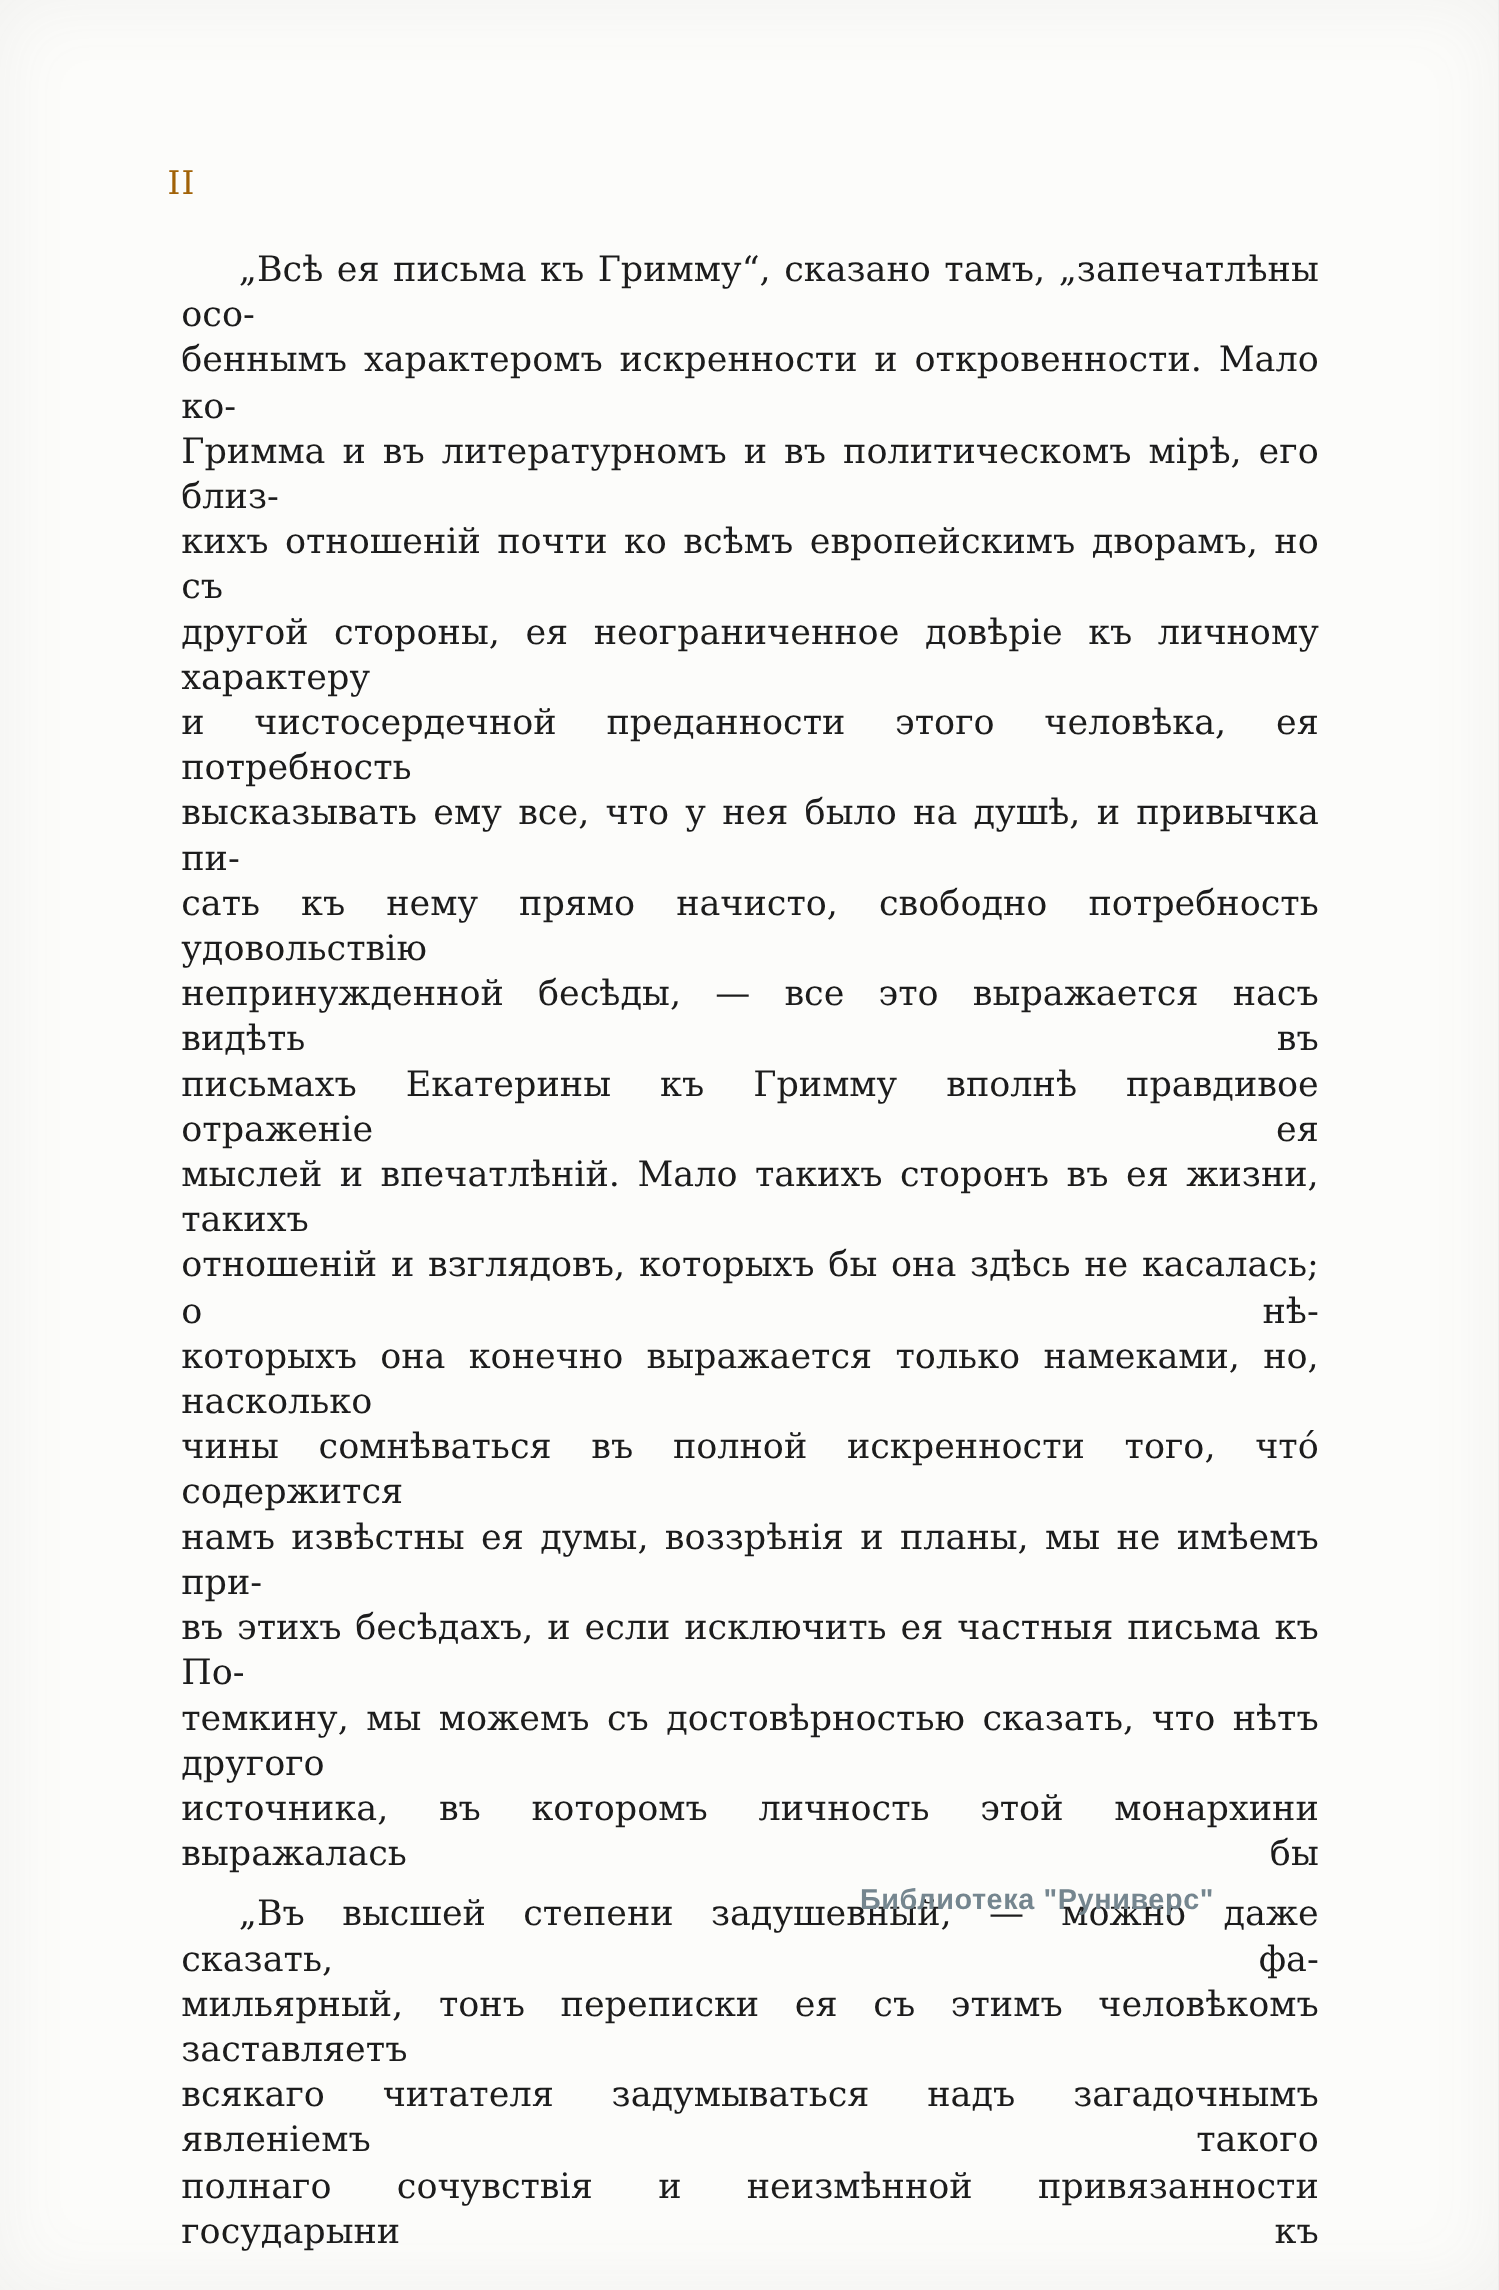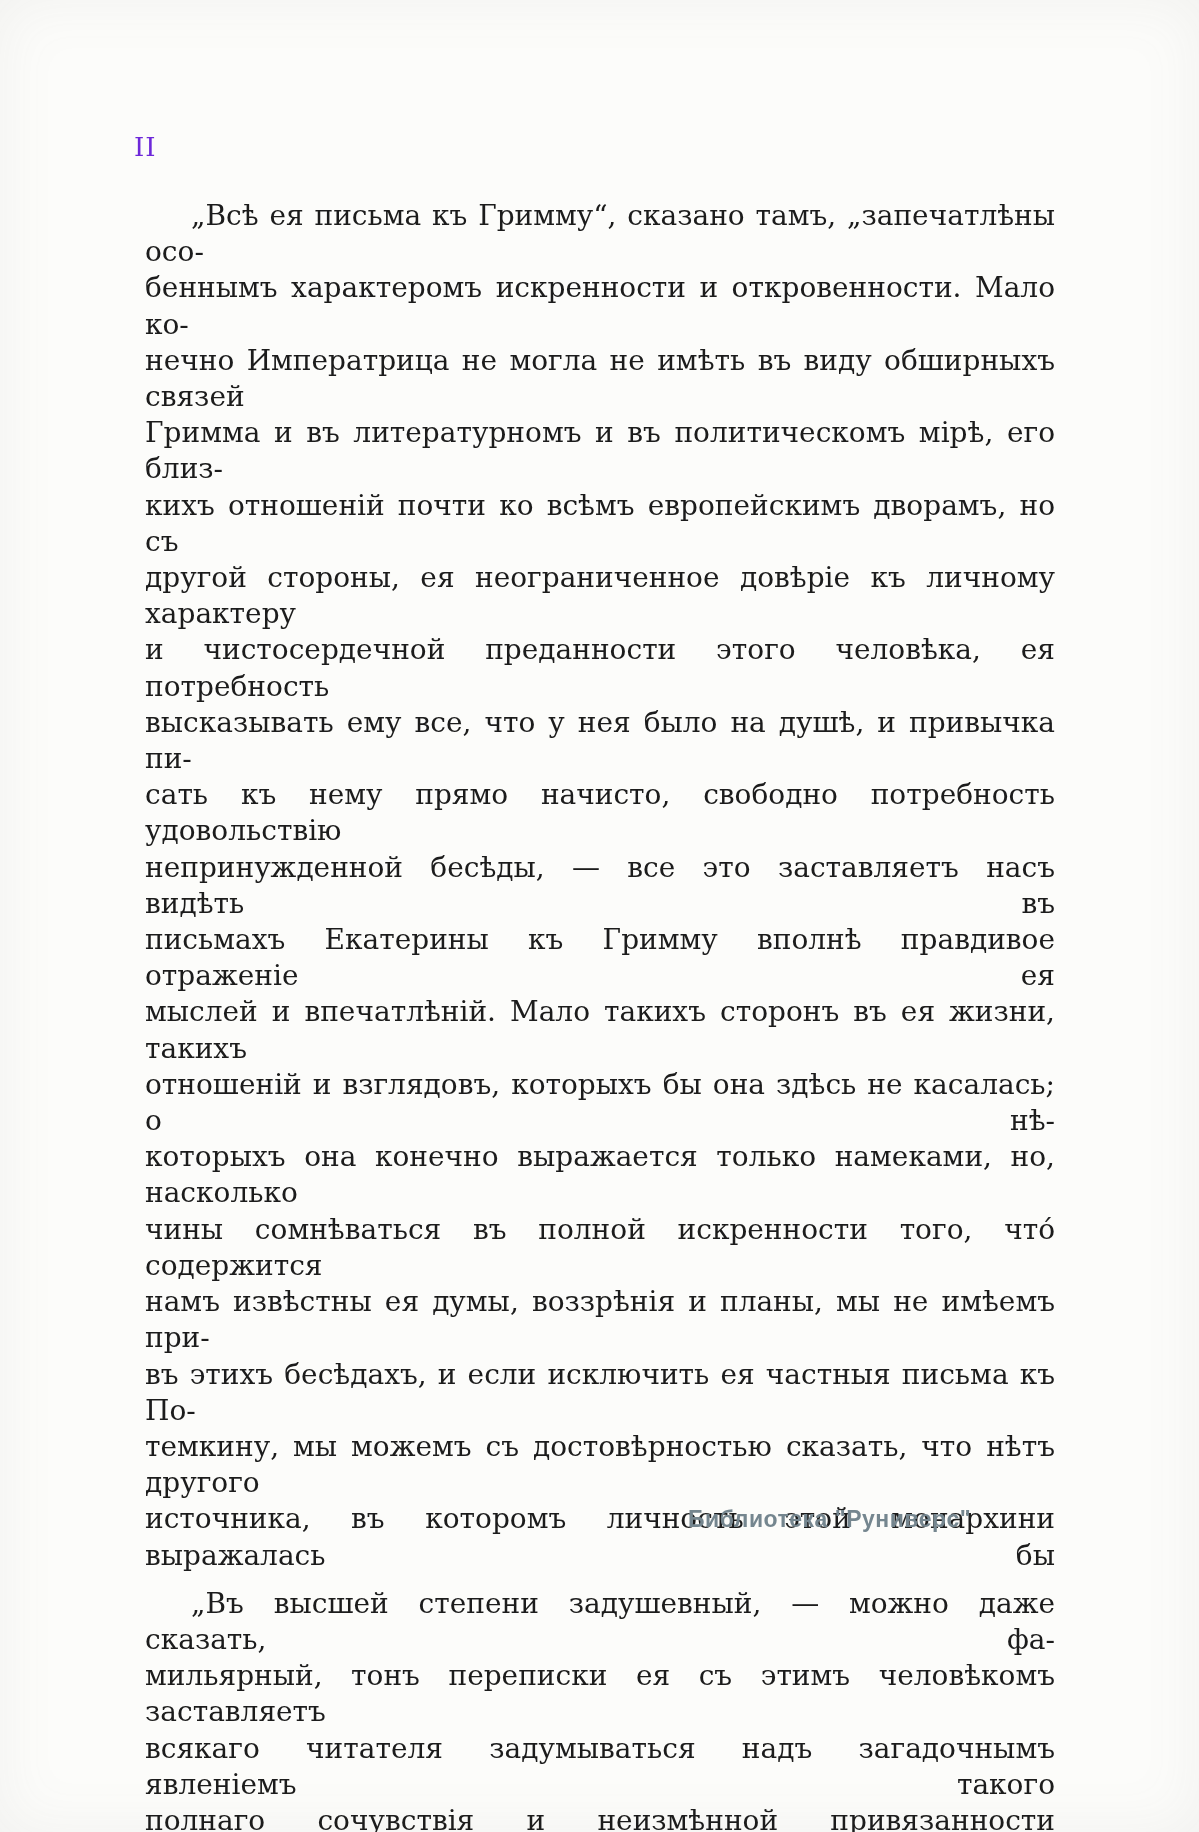--- a/index.html
+++ b/index.html
@@ -18,21 +18,21 @@
     overflow: hidden;
     font-family: "DejaVu Serif", "Liberation Serif", serif;
     color: #1c1c1c;
   }
   .page-number {
     position: absolute;
     left: 134px;
     top: 132px;
     font-size: 26px;
     letter-spacing: 1px;
-    color: #6d28d9;
+    color: #a16207;
   }
   .text-block {
     position: absolute;
     left: 133px;
     top: 186px;
     width: 934px;
     font-size: 28px;
     line-height: 36.2px;
   }
   .paragraph {
@@ -65,28 +65,27 @@
 </head>
 <body>
 
 <div class="page">
   <div class="page-number">II</div>
 
   <div class="text-block">
       <div class="paragraph">
         <div class="line first">„Всѣ ея письма къ Гримму“, сказано тамъ, „запечатлѣны осо-</div>
         <div class="line">беннымъ характеромъ искренности и откровенности. Мало ко-</div>
-        <div class="line">нечно Императрица не могла не имѣть въ виду обширныхъ связей</div>
         <div class="line">Гримма и въ литературномъ и въ политическомъ мірѣ, его близ-</div>
         <div class="line">кихъ отношеній почти ко всѣмъ европейскимъ дворамъ, но съ</div>
         <div class="line">другой стороны, ея неограниченное довѣріе къ личному характеру</div>
         <div class="line">и чистосердечной преданности этого человѣка, ея потребность</div>
         <div class="line">высказывать ему все, что у нея было на душѣ, и привычка пи-</div>
         <div class="line">сать къ нему прямо начисто, свободно потребность удовольствію</div>
-        <div class="line">непринужденной бесѣды, — все это заставляетъ насъ видѣть въ</div>
+        <div class="line">непринужденной бесѣды, — все это выражается насъ видѣть въ</div>
         <div class="line">письмахъ Екатерины къ Гримму вполнѣ правдивое отраженіе ея</div>
         <div class="line">мыслей и впечатлѣній. Мало такихъ сторонъ въ ея жизни, такихъ</div>
         <div class="line">отношеній и взглядовъ, которыхъ бы она здѣсь не касалась; о нѣ-</div>
         <div class="line">которыхъ она конечно выражается только намеками, но, насколько</div>
         <div class="line">чины сомнѣваться въ полной искренности того, что́ содержится</div>
         <div class="line">намъ извѣстны ея думы, воззрѣнія и планы, мы не имѣемъ при-</div>
         <div class="line">въ этихъ бесѣдахъ, и если исключить ея частныя письма къ По-</div>
         <div class="line">темкину, мы можемъ съ достовѣрностью сказать, что нѣтъ другого</div>
         <div class="line">источника, въ которомъ личность этой монархини выражалась бы</div>
       </div>

